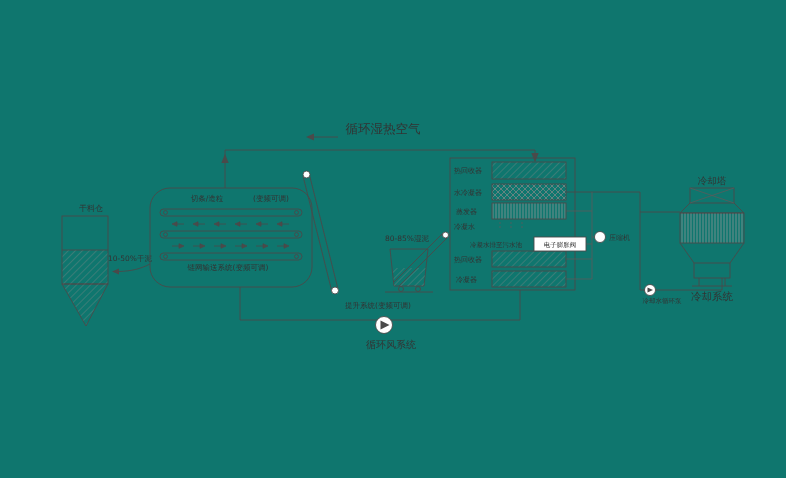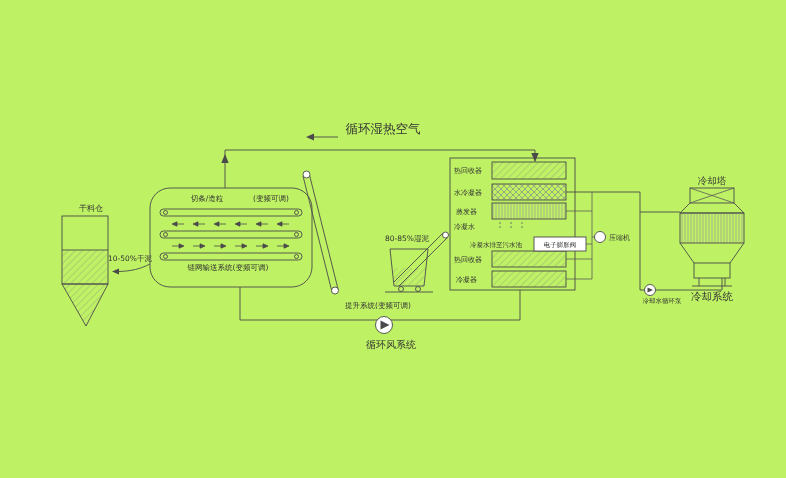--- a/index.html
+++ b/index.html
@@ -1,16 +1,16 @@
 <!DOCTYPE html>
 <html><head>
 <meta charset="utf-8">
 <style>
   html,body{margin:0;padding:0;background:#fff;}
-  .canvas{position:relative;width:786px;height:478px;background:#bef264;overflow:hidden;}
+  .canvas{position:relative;width:786px;height:478px;background:#0f766e;overflow:hidden;}
   svg text{font-family:"DejaVu Sans",sans-serif;fill:#333;}
   .ln{stroke:#4a4a4a;stroke-width:0.9;fill:none;}
   .lnthin{stroke:#5a5a5a;stroke-width:0.8;fill:none;}
   .dark{fill:#4a4a4a;stroke:none;}
   .wht{fill:#ffffff;stroke:#4a4a4a;stroke-width:0.9;}
 </style>
 </head>
 <body>
 
 <div class="canvas">

